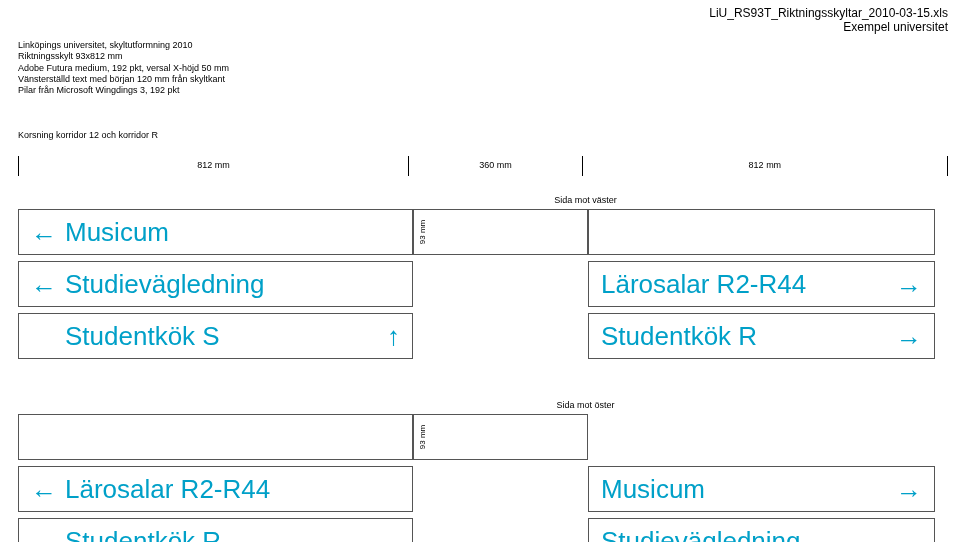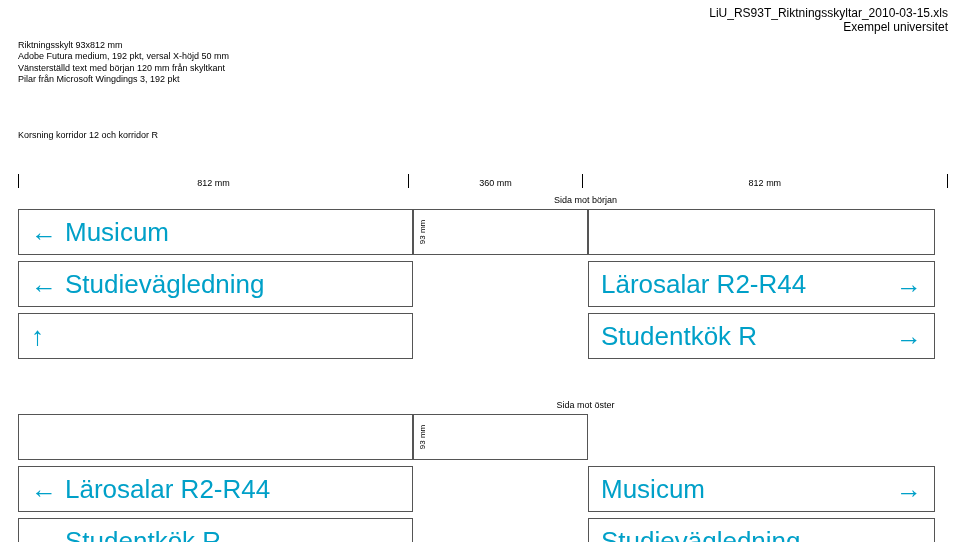--- a/index.html
+++ b/index.html
@@ -29,26 +29,25 @@
   .location-line {
     position: absolute;
     top: 130px;
     left: 18px;
     font-size: 9px;
     text-align: right;
   }
   
   .dim-row {
     position: absolute;
-    top: 168px;
+    top: 156px;
     left: 18px;
     right: 12px;
     height: 20px;
     display: flex;
-    align-items: flex-end;
   }
   .dim-seg {
     position: relative;
     text-align: center;
     font-size: 9px;
     border-left: 1px solid #000;
     border-right: 1px solid #000;
     padding-top: 4px;
   }
   .seg-812 { flex: 812 0 0; }
@@ -130,48 +129,50 @@
 </style>
 </head>
 <body>
 
 <div class="top-right">
   <div>LiU_RS93T_Riktningsskyltar_2010-03-15.xls</div>
   <div>Exempel universitet</div>
 </div>
 
 <div class="meta-block">
+  <div>Linköpings universitet, skyltutformning 2010</div>
   <div>Riktningsskylt 93x812 mm</div>
   <div>Adobe Futura medium, 192 pkt,  versal X-höjd 50 mm</div>
   <div>Vänsterställd text med början 120 mm från skyltkant</div>
   <div>Pilar från Microsoft Wingdings 3, 192 pkt</div>
 </div>
 
 <div class="location-line">Korsning korridor 12 och korridor R</div>
 
 <div class="dim-row">
   <div class="dim-seg seg-812">812 mm</div>
   <div class="dim-seg seg-360">360 mm</div>
   <div class="dim-seg seg-812" style="flex:760 0 0;">812 mm</div>
 </div>
 
 <div class="group group1">
-  <div class="side-label" style="margin-left:480px; width:175px;">Sida mot början</div>
+  <div class="side-label" style="margin-left:480px; width:175px;">Sida mot väster</div>
   <div class="row2signs">
 
     <div class="sign-col col-812">
       <div class="sign left-arrow">
         <span class="arrow">←</span>
         <span class="label">Musicum</span>
       </div>
       <div class="sign left-arrow">
         <span class="arrow">←</span>
         <span class="label">Studievägledning</span>
       </div>
       <div class="sign up-arrow">
+        <span class="label noarrow" style="padding-left:34px;">Studentkök S</span>
         <span class="arrow">↑</span>
       </div>
     </div>
 
     <div class="vlabel" style="height:46px; align-self:flex-start;">
       <span>93 mm</span>
     </div>
 
     <div class="sign-col col-360" style="margin-left:-18px;">
       <div class="placeholder-box"></div>

